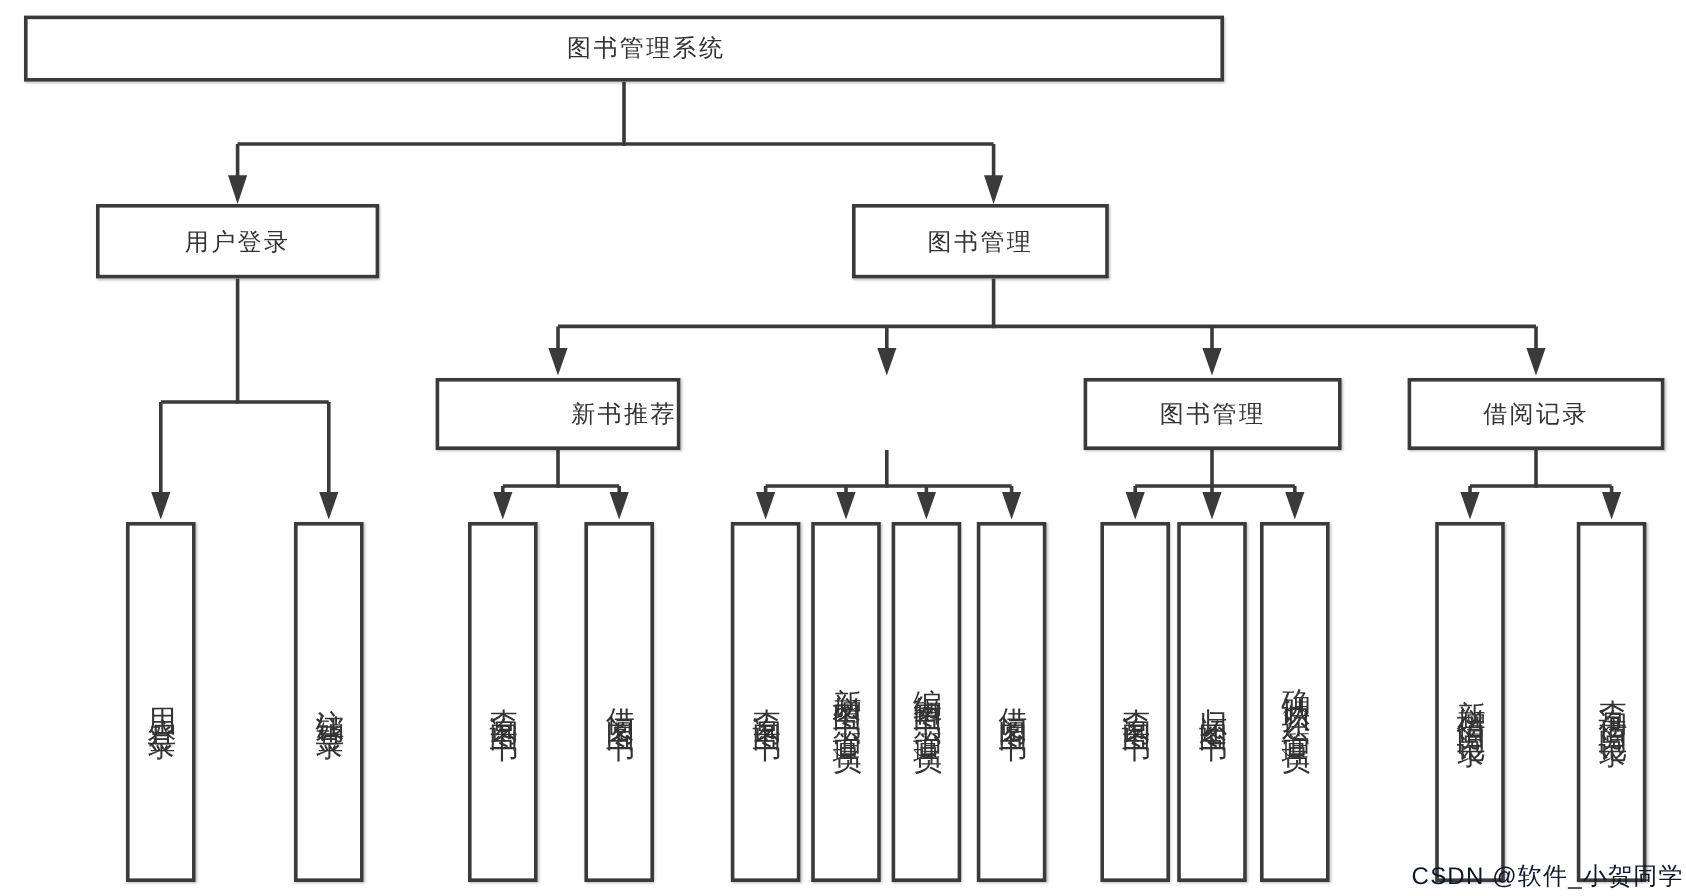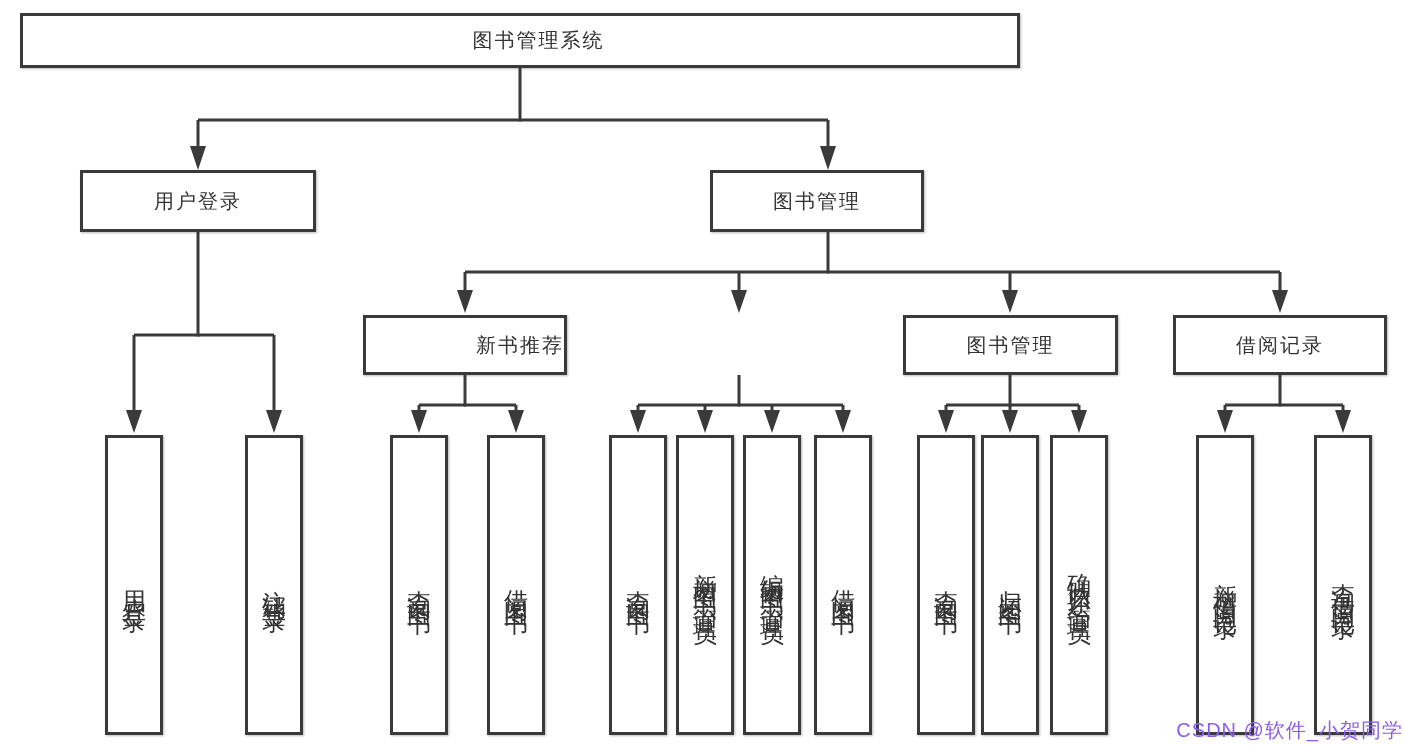--- a/index.html
+++ b/index.html
@@ -69,21 +69,21 @@
   .n-l-cb-q      { left: 917px; }
   .n-l-cb-r      { left: 981px; }
   .n-l-cb-c      { left: 1050px; }
   .n-l-br-add    { left: 1196px; }
   .n-l-br-q      { left: 1314px; }
   .watermark {
     position: absolute;
     right: 2px;
     bottom: 3px;
     font-size: 20px;
-    color: #8b5cf6;
+    color: #0f172a;
     letter-spacing: 1px;
     z-index: 3;
     white-space: nowrap;
   }
 </style>
 </head>
 <body>
 
 <div class="stage">
 

